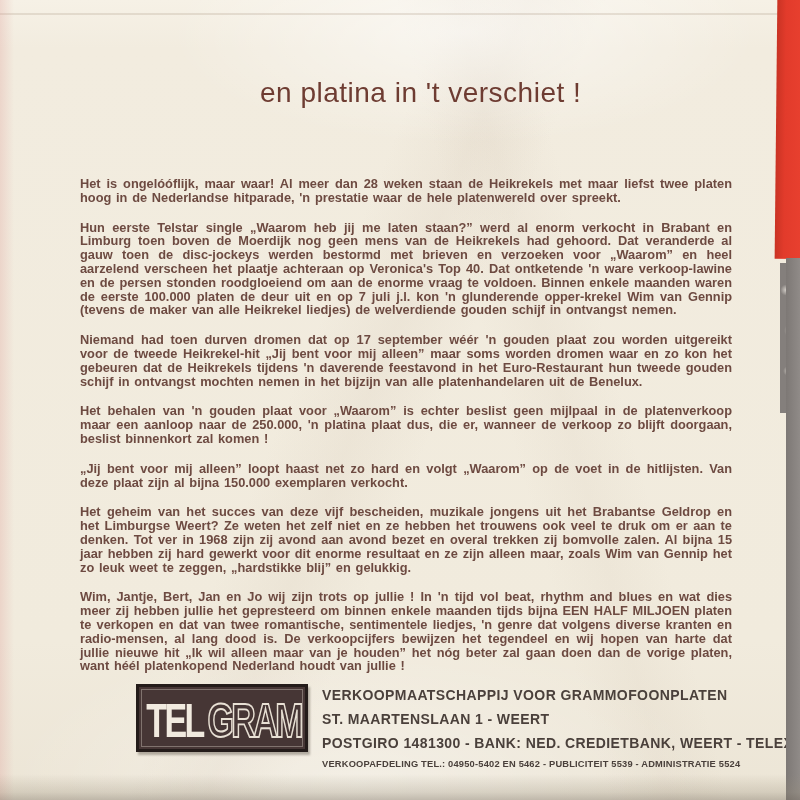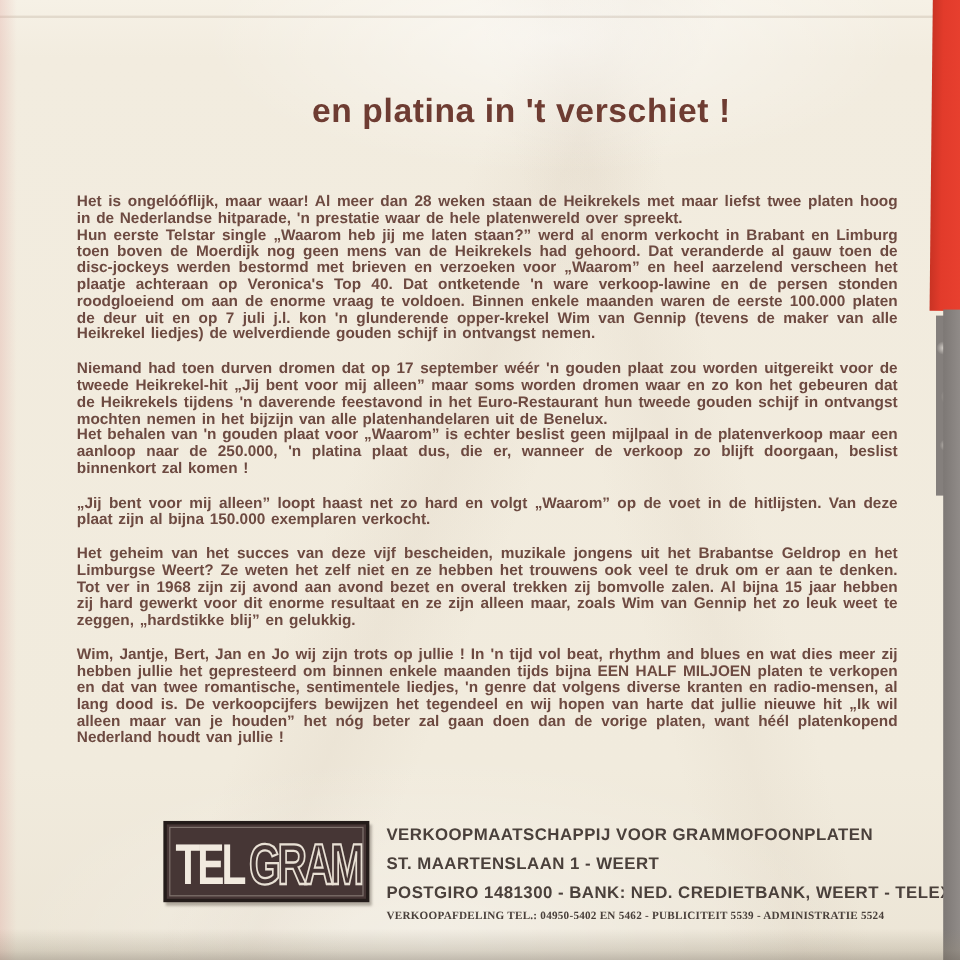--- a/index.html
+++ b/index.html
@@ -47,39 +47,39 @@
       radial-gradient(circle 10px at 55% 45%, rgba(215,210,200,.6), rgba(215,210,200,0) 70%),
       radial-gradient(circle 7px at 40% 72%, rgba(225,220,212,.7), rgba(225,220,212,0) 70%),
       #847f7c;
   }
   
   .headline{position:absolute;left:84px;top:70px;color:#6e3c32;}
   .headline .l1{
     font-size:28px;font-weight:bold;letter-spacing:.5px;
   }
   .headline .l2{
-    font-size:28px;font-weight:bold;letter-spacing:.5px;margin-left:176px;margin-top:7px;
+    font-size:28px;font-weight:normal;letter-spacing:.5px;margin-left:176px;margin-top:7px;
   }
   
   .copy{
     position:absolute;left:64px;top:161px;width:684px;
     color:#6d4a41;font-size:12.8px;font-weight:bold;line-height:13.8px;
     word-spacing:1.2px;
   }
   .copy .block{margin:0 0 15px 0;}
-  .copy p{margin:0;text-align:justify;}
+  .copy p{margin:16px;text-align:justify;}
   
   .footer{position:absolute;left:136px;top:684px;}
   .logo-wrap{position:absolute;left:0;top:0;filter:drop-shadow(2px 3px 1px rgba(100,90,80,.45));}
   .footer-lines{position:absolute;left:186px;top:3px;width:460px;color:#4a403b;}
   .fl{font-size:14px;font-weight:bold;letter-spacing:.4px;white-space:nowrap;}
   .fl1{margin-top:0;}
   .fl2{margin-top:8px;}
   .fl3{margin-top:8px;}
-  .fl4{margin-top:8px;font-size:9.3px;letter-spacing:.2px;font-family:Liberation Serif, serif;}
+  .fl4{margin-top:8px;font-size:9.3px;letter-spacing:.2px;}
 </style>
 </head>
 <body>
 
 <main class="paper">
 
   <div class="top-edge"></div>
   <div class="left-tint"></div>
 
   <header class="headline">

